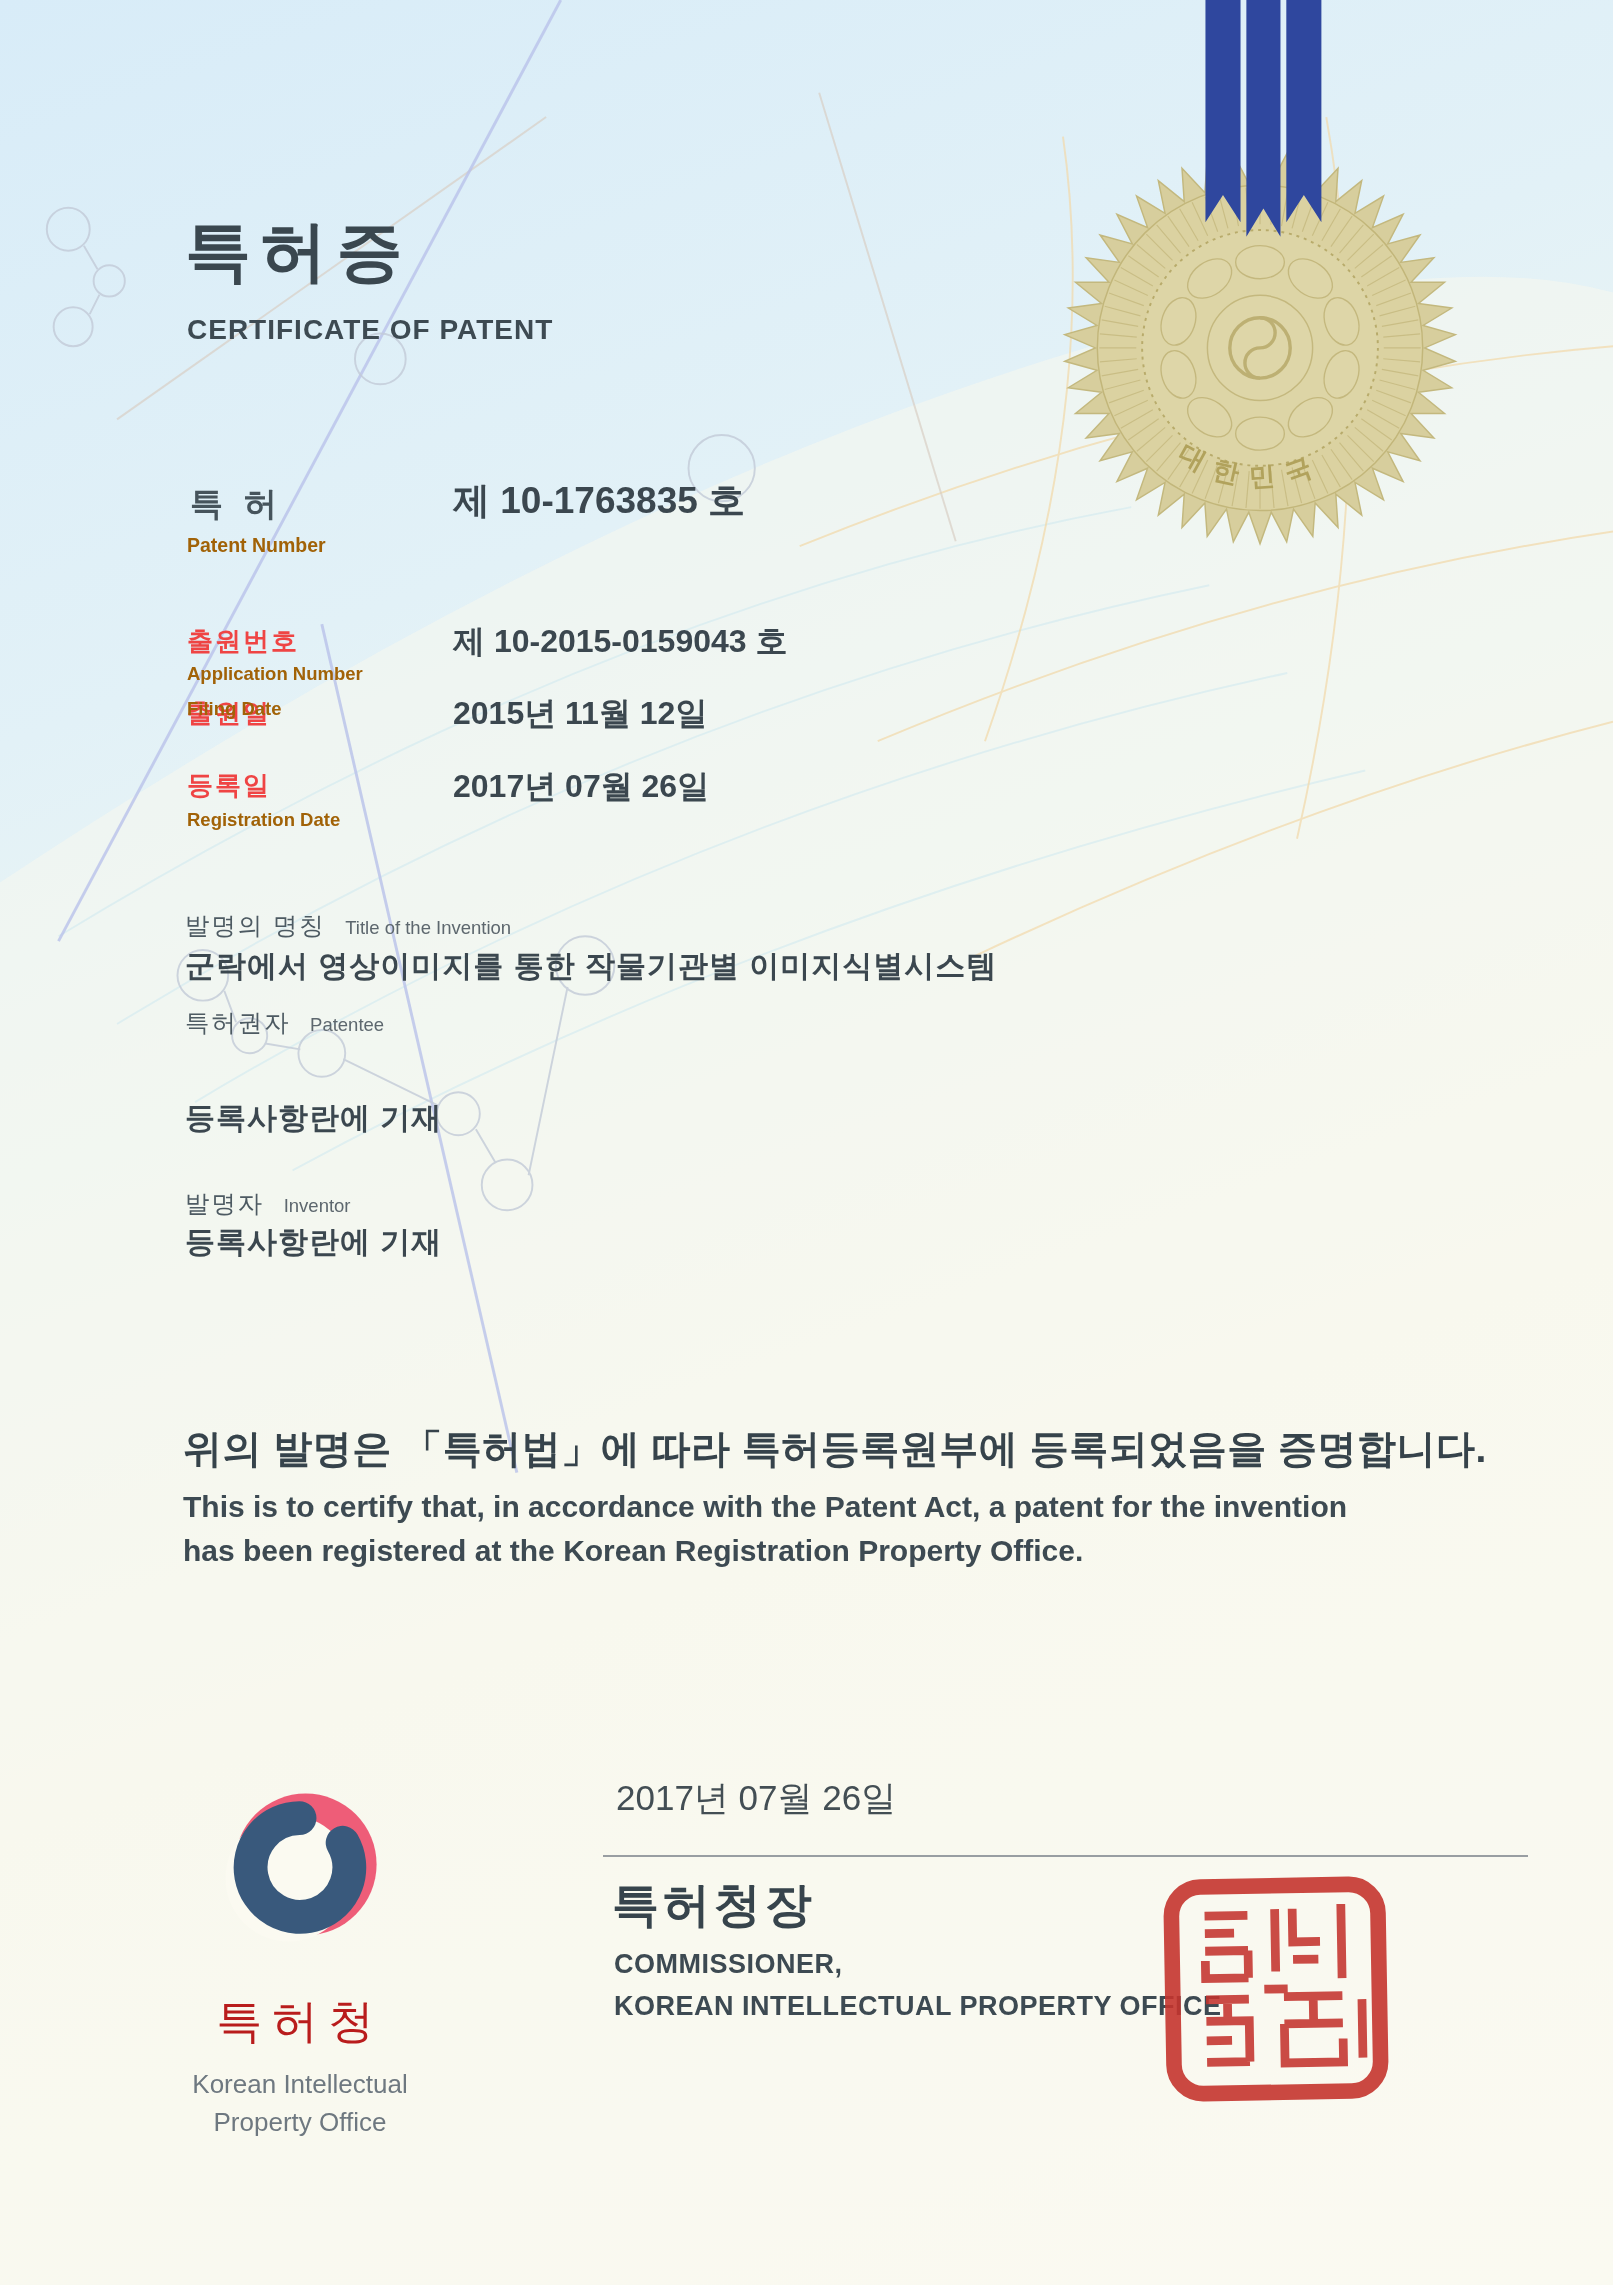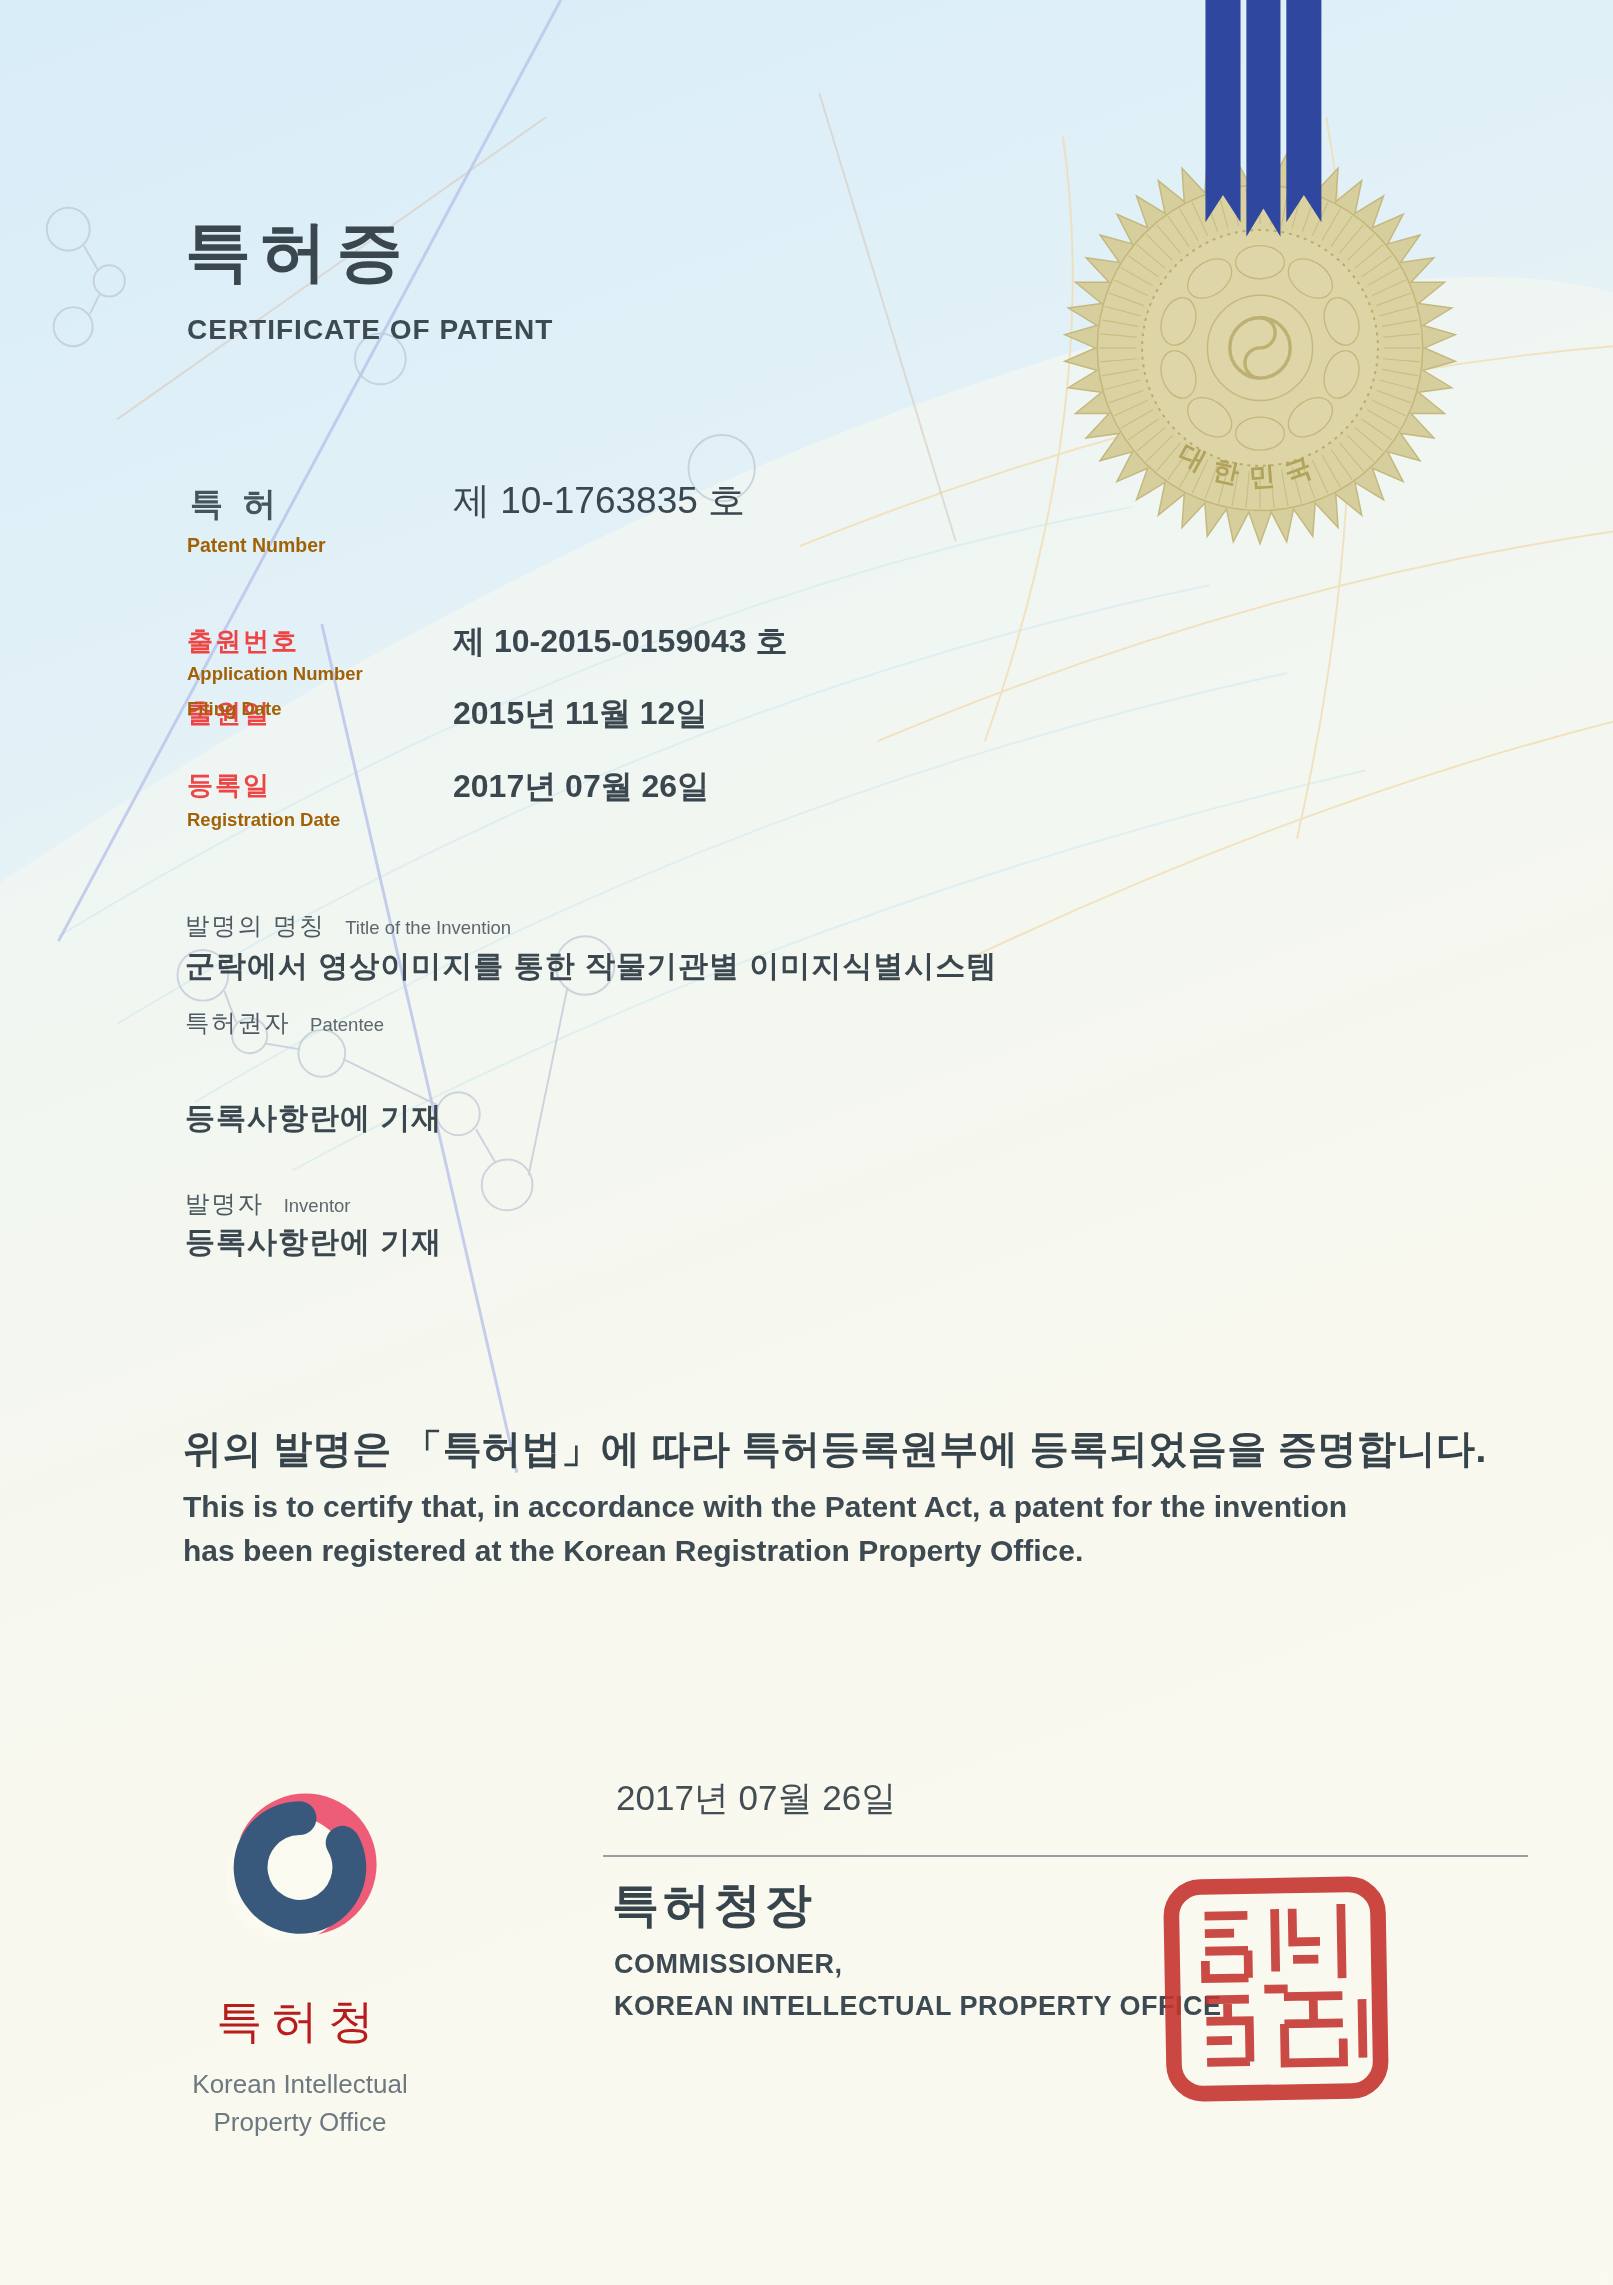--- a/index.html
+++ b/index.html
@@ -8,21 +8,21 @@
     font-family:"Liberation Sans","DejaVu Sans",sans-serif;
     background:linear-gradient(160deg,#d8ecf8 0%,#e2f1f7 26%,#eef6f2 45%,#f9f9ee 64%,#fdfcf4 100%);
   }
   #decor{position:absolute;left:0;top:0;z-index:0;}
   .content{position:absolute;z-index:2;}
   .title-ko{font-size:66px;font-weight:bold;color:#3a474f;letter-spacing:9.8px;}
   .title-en{font-size:28px;font-weight:bold;color:#3d4a52;letter-spacing:1px;}
   .lbl-lg{font-size:33px;font-weight:bold;color:#46545c;letter-spacing:5.9px;}
   .lbl{font-size:26px;font-weight:bold;color:#ef4444;letter-spacing:2px;}
   .sub{font-size:18.5px;font-weight:bold;color:#a16207;letter-spacing:0;}
-  .val-lg{font-size:37px;font-weight:normal;color:#3b474f;}
+  .val-lg{font-size:37px;font-weight:bold;color:#3b474f;}
   .val{font-size:32px;font-weight:bold;color:#3b474f;}
   .sec-lbl{font-size:24.4px;color:#4d5a62;letter-spacing:2px;}
   .sec-sub{font-size:18.5px;color:#5d676e;margin-left:19.5px;letter-spacing:0;}
   .sec-val{font-size:30px;font-weight:bold;color:#3b474f;letter-spacing:1px;}
   .stmt-ko{font-size:39px;font-weight:bold;color:#36434b;letter-spacing:0.5px;}
   .stmt-en{font-size:30px;font-weight:bold;color:#3d4a52;text-align:center;}
   .date{font-size:35px;color:#434e54;}
   .sign-line{height:2px;background:#999ea2;}
   .signer-ko{font-size:47px;font-weight:bold;color:#37444c;letter-spacing:3.9px;}
   .signer-en{font-size:27px;font-weight:bold;color:#3d4a52;letter-spacing:0.5px;}
@@ -187,21 +187,21 @@
   <g fill="#2f479e">
     <polygon points="176,0 212,0 212,228 194,200 176,228"></polygon>
     <polygon points="218,0 253,0 253,243 235.5,214 218,243"></polygon>
     <polygon points="259,0 295,0 295,228 277,200 259,228"></polygon>
   </g>
 </svg>
 
 <div class="content title-ko" style="left:185px;top:207px;">특허증</div>
 <div class="content title-en" style="left:187px;top:314px;">CERTIFICATE OF PATENT</div>
 
-<div class="content lbl-lg" style="left:190px;top:482px;font-family:Liberation Serif, serif;">특 허</div>
+<div class="content lbl-lg" style="left:190px;top:482px;">특 허</div>
 <div class="content sub" style="left:187px;top:534px;font-size:19.5px;">Patent Number</div>
 <div class="content val-lg" style="left:453px;top:476px;">제 10-1763835 호</div>
 
 <div class="content lbl" style="left:187px;top:624px;">출원번호</div>
 <div class="content sub" style="left:187px;top:663px;">Application Number</div>
 <div class="content val" style="left:453px;top:620px;">제 10-2015-0159043 호</div>
 
 <div class="content lbl" style="left:187px;top:696px;">출원일</div>
 <div class="content sub" style="left:187px;top:698px;">Filing Date</div>
 <div class="content val" style="left:453px;top:692px;">2015년  11월  12일</div>

